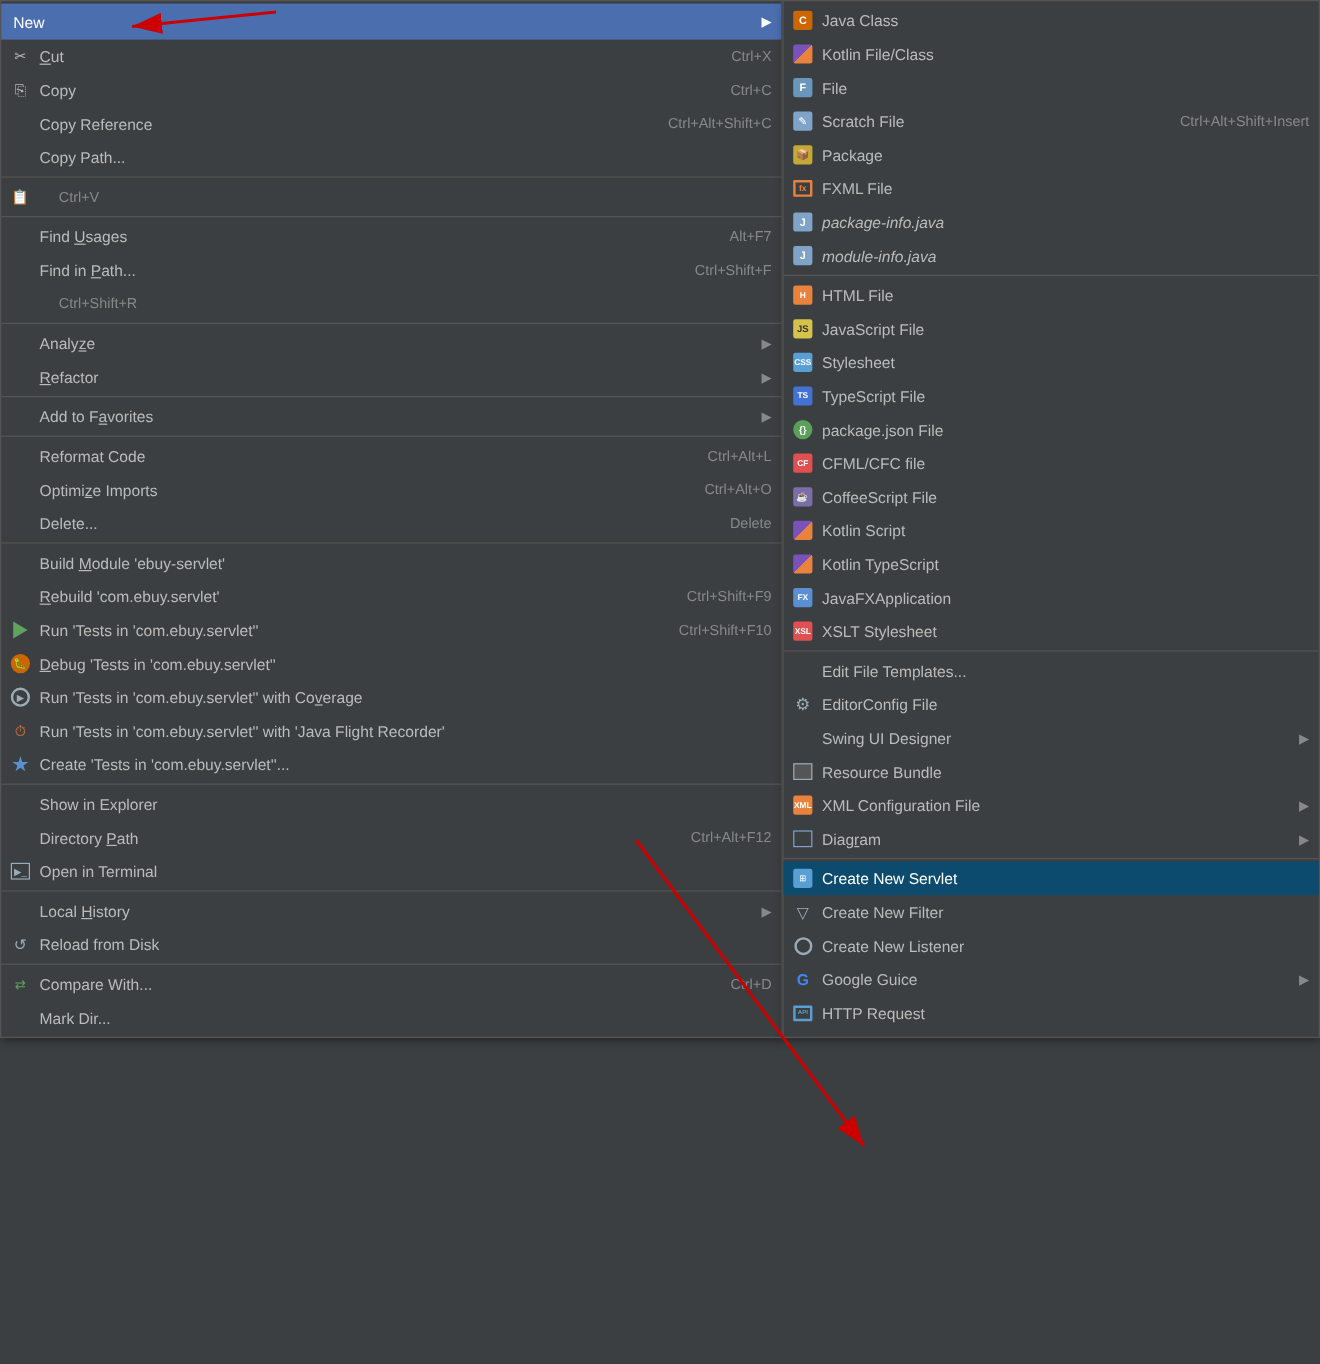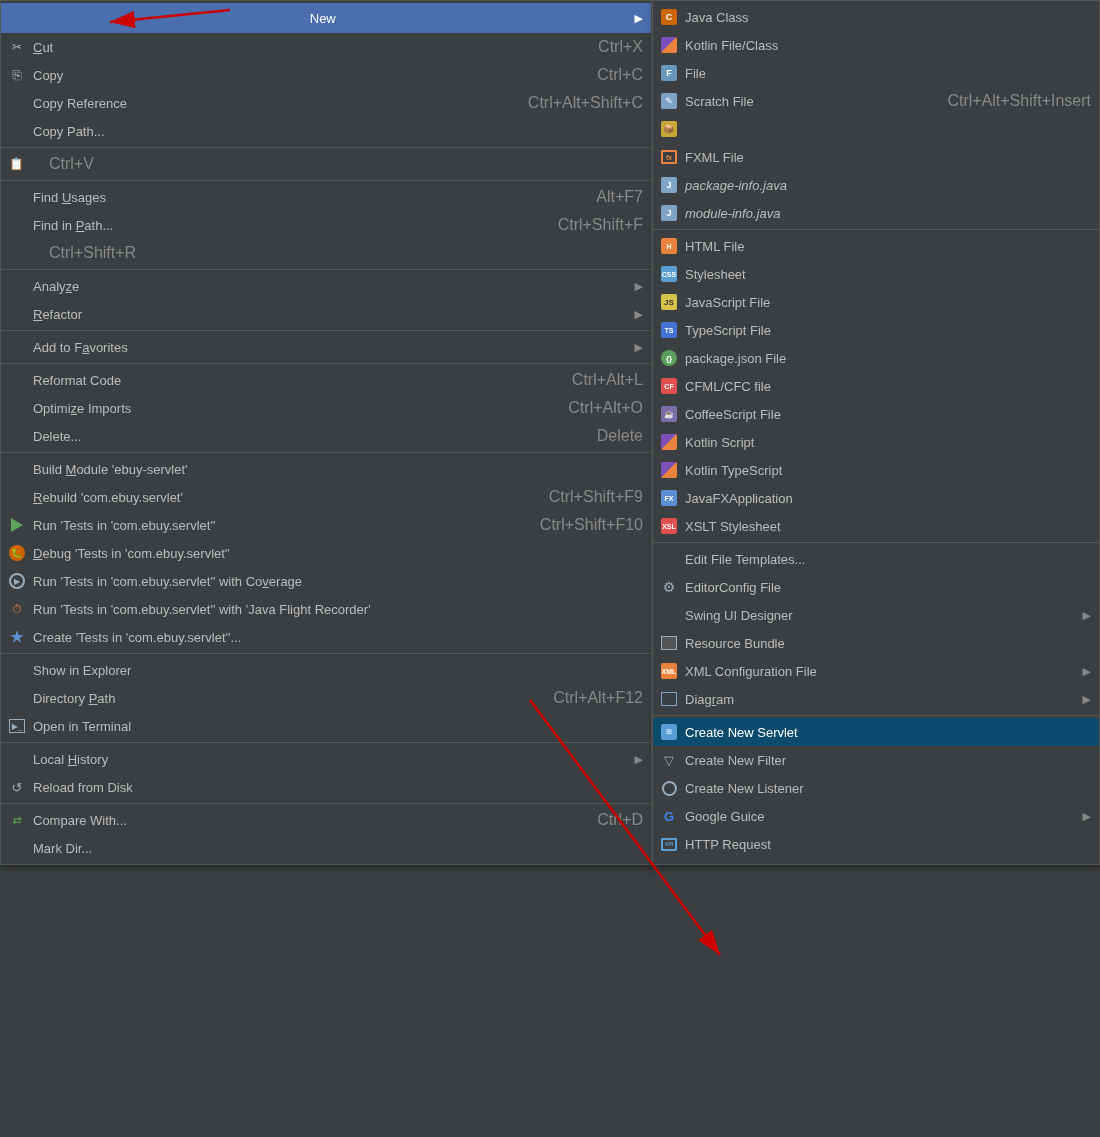--- a/index.html
+++ b/index.html
@@ -67,21 +67,21 @@
       font-size: 12px;
     }
 
     .menu-item .item-label {
       flex: 1;
       min-width: 0;
     }
 
     .menu-item .item-shortcut {
       color: #888;
-      font-size: 16px;
+      font-size: 12px;
       margin-left: 16px;
       flex-shrink: 0;
     }
 
     .menu-item .item-arrow {
       margin-left: 8px;
       color: #888;
       font-size: 11px;
       flex-shrink: 0;
     }
@@ -94,21 +94,20 @@
 
     
     .menu-header {
       display: flex;
       align-items: center;
       padding: 4px 8px 4px 10px;
       height: 30px;
       background: #4b6eaf;
       color: #ffffff;
       font-weight: 500;
-      text-align: center;
     }
 
     .menu-header .header-label {
       flex: 1;
       font-size: 13px;
     }
 
     .menu-header .header-arrow {
       font-size: 11px;
     }
@@ -503,20 +502,21 @@
         <div class="icon-scratch">✎</div>
       </span>
       <span class="item-label">Scratch File</span>
       <span class="item-shortcut">Ctrl+Alt+Shift+Insert</span>
     </div>
 
     <div class="menu-item">
       <span class="item-icon">
         <div class="icon-package">📦</div>
       </span>
+      <span class="item-label">Package</span>
     </div>
 
     <div class="menu-item">
       <span class="item-icon">
         <div class="icon-fxml">fx</div>
       </span>
       <span class="item-label">FXML File</span>
     </div>
 
     <div class="menu-item">
@@ -537,30 +537,30 @@
 
     <div class="menu-item">
       <span class="item-icon">
         <div class="icon-html">H</div>
       </span>
       <span class="item-label">HTML File</span>
     </div>
 
     <div class="menu-item">
       <span class="item-icon">
+        <div class="icon-js">JS</div>
+      </span>
+      <span class="item-label">JavaScript File</span>
+    </div>
+
+    <div class="menu-item">
+      <span class="item-icon">
         <div class="icon-css">CSS</div>
       </span>
       <span class="item-label">Stylesheet</span>
-    </div>
-
-    <div class="menu-item">
-      <span class="item-icon">
-        <div class="icon-js">JS</div>
-      </span>
-      <span class="item-label">JavaScript File</span>
     </div>
 
     <div class="menu-item">
       <span class="item-icon">
         <div class="icon-ts">TS</div>
       </span>
       <span class="item-label">TypeScript File</span>
     </div>
 
     <div class="menu-item">

